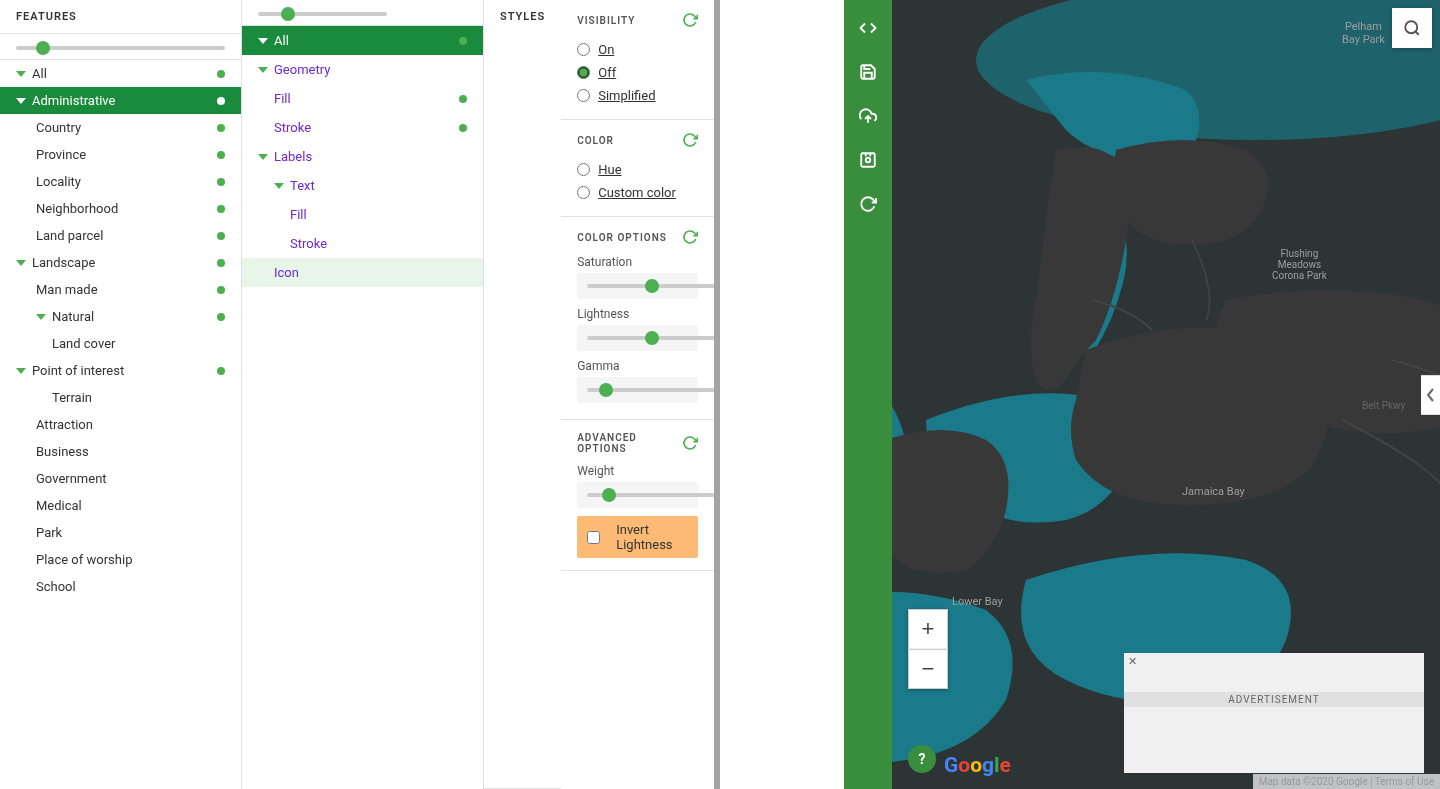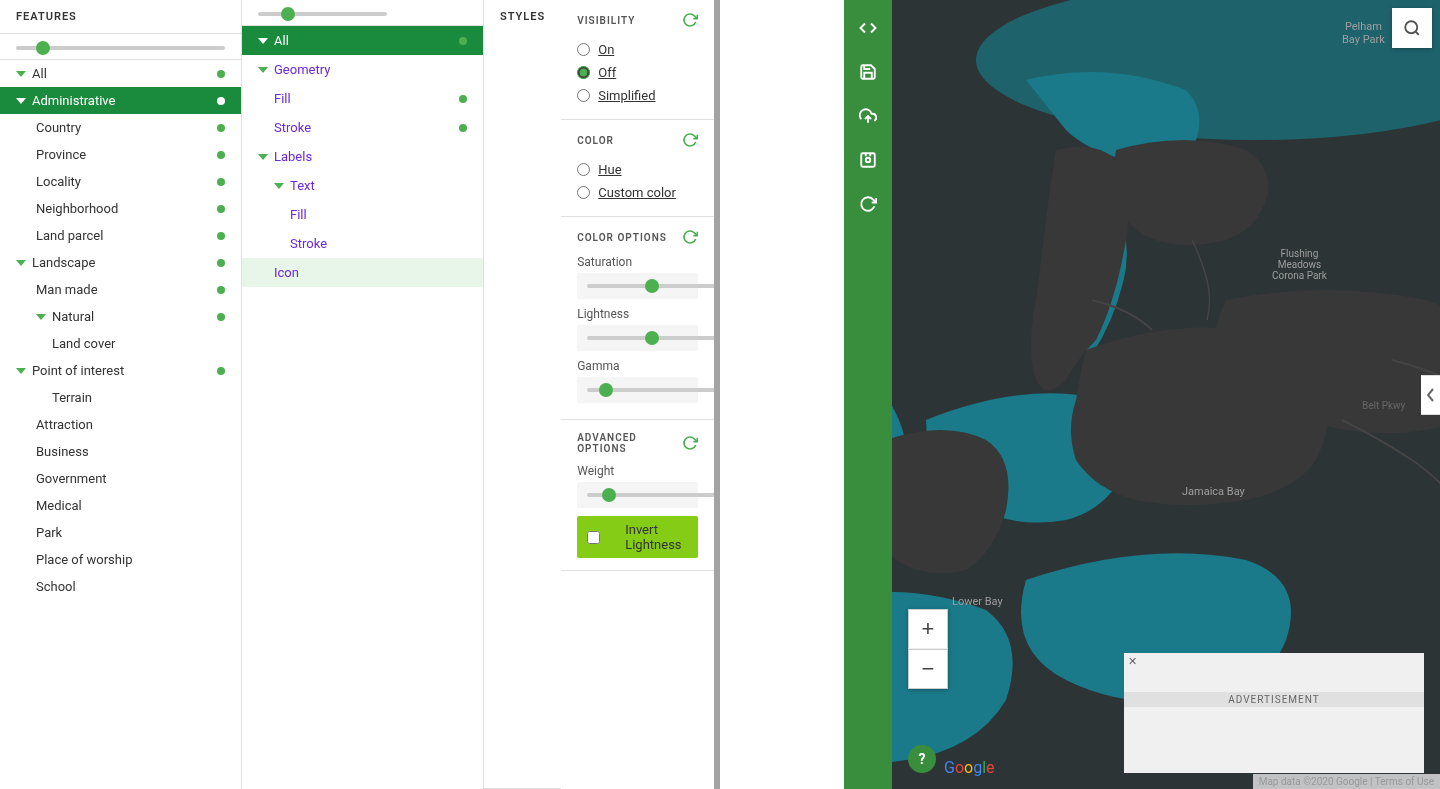--- a/index.html
+++ b/index.html
@@ -187,25 +187,25 @@
     .slider-value {
       font-size: 12px;
       color: #333;
       min-width: 30px;
       text-align: right;
     }
 
     .checkbox-row {
       display: flex;
       align-items: center;
-      gap: 25px;
+      gap: 16px;
       font-size: 13px;
       color: #333;
       padding: 6px 10px;
-      background: #84cc16;
+      background: #fdba74;
       border-radius: 2px;
     }
     .checkbox-row input[type=checkbox] { accent-color: #4caf50; }
 
     
     .toolbar {
       width: 48px;
       background: #388e3c;
       display: flex;
       flex-direction: column;
@@ -725,21 +725,21 @@
   </div>
 
   <div class="zoom-controls">
     <button class="zoom-btn" style="font-size:22px; font-weight:300; color:#444; background:#fff; border:1px solid #ccc; border-bottom:1px solid #eee; width:40px; height:40px; cursor:pointer; display:flex; align-items:center; justify-content:center;">+</button>
     <button class="zoom-btn" style="font-size:22px; font-weight:300; color:#444; background:#fff; border:1px solid #ccc; width:40px; height:40px; cursor:pointer; display:flex; align-items:center; justify-content:center;">−</button>
   </div>
 
   <div class="help-btn">?</div>
 
   <div style="position:absolute; bottom:12px; left:52px;">
-    <span style="font-size:16px; font-weight:normal;">
+    <span style="font-size:21px; font-weight:bold;">
       <span style="color:#4285f4;">G</span><span style="color:#ea4335;">o</span><span style="color:#fbbc05;">o</span><span style="color:#4285f4;">g</span><span style="color:#34a853;">l</span><span style="color:#ea4335;">e</span>
     </span>
   </div>
 
   <div style="position:absolute; bottom:0; right:0; font-size:10px; color:#999; background:rgba(255,255,255,0.7); padding:2px 6px;">
     <span>Map data ©2020 Google | Terms of Use</span>
   </div>
 
   <div class="ad-box">
     <div style="position:relative; width:100%;">

